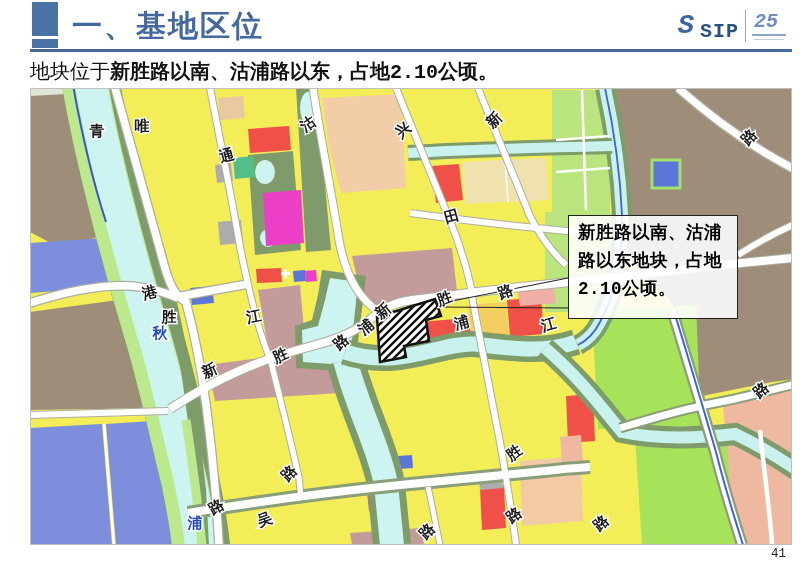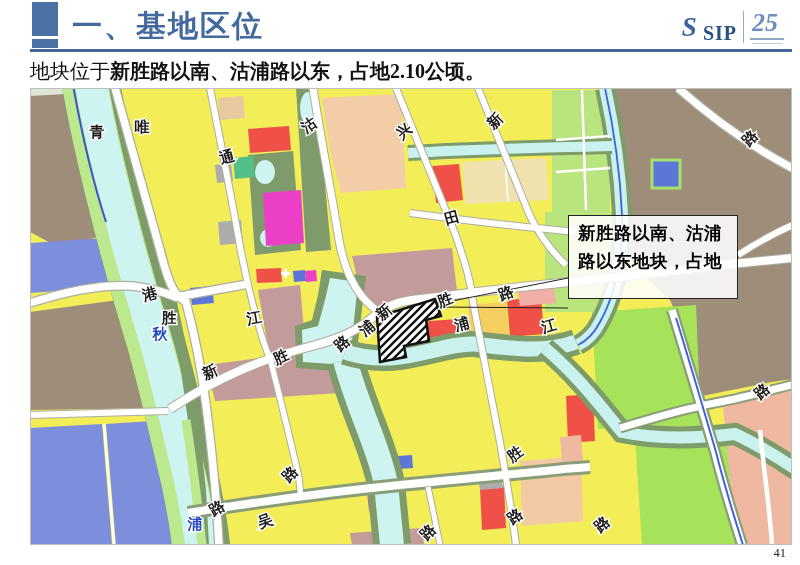--- a/index.html
+++ b/index.html
@@ -1,39 +1,39 @@
 <!DOCTYPE html>
 <html><head>
 <meta charset="utf-8">
 <style>
   html,body{margin:0;padding:0;background:#fff;}
   #slide{position:relative;width:800px;height:565px;background:#fff;overflow:hidden;
-         font-family:Liberation Serif, serif;}
+         font-family:Liberation Mono, monospace;}
   
   .deco-sq{position:absolute;left:32px;top:2px;width:26px;height:34px;background:#4a72a4;}
   .deco-bar{position:absolute;left:32px;top:39px;width:26px;height:9px;background:#4a72a4;}
   .hrule{position:absolute;left:30px;top:49px;width:762px;height:3px;background:#46699c;}
   .title{position:absolute;left:72px;top:6px;font-size:30px;font-weight:bold;color:#44699d;letter-spacing:2px;}
   .logo{position:absolute;right:18px;top:10px;display:flex;align-items:center;gap:6px;}
   .logo-s{font-size:27px;font-weight:bold;font-style:italic;color:#3d63a0;line-height:1;}
   .logo-sip{font-size:20px;font-weight:bold;color:#29517f;letter-spacing:1px;line-height:1;margin-top:12px;}
   .logo-div{width:1px;height:32px;background:#9aa8b8;}
-  .logo-25{position:relative;font-size:26px;font-weight:bold;font-style:italic;color:#6c8fc0;line-height:1;padding:0 4px 8px 2px;}
+  .logo-25{position:relative;font-size:20px;font-weight:bold;font-style:italic;color:#6c8fc0;line-height:1;padding:0 4px 8px 2px;}
   .logo-25:after{content:"";position:absolute;left:0;bottom:4px;width:34px;height:2px;background:#8fa6c5;}
   .logo-25:before{content:"";position:absolute;left:2px;bottom:0;width:30px;height:1.5px;background:#c2ceda;}
   
   .subtitle{position:absolute;left:30px;top:58px;font-size:20px;color:#111;}
   .subtitle b{font-weight:bold;}
   
   #map{position:absolute;left:30px;top:88px;}
   .ml{font-size:15px;font-weight:600;fill:#1a1a1a;stroke:#ffffff;stroke-width:2.6px;
       paint-order:stroke;text-anchor:middle;dominant-baseline:central;}
   .ml.blue{fill:#2148c0;}
   
-  .callout{position:absolute;left:568px;top:215px;width:170px;height:84px;background:rgba(255,255,255,0.88);
+  .callout{position:absolute;left:568px;top:215px;width:170px;height:104px;background:rgba(255,255,255,0.88);
            border:1.5px solid #222;box-sizing:border-box;padding:3px 9px;
            font-size:17.5px;font-weight:bold;color:#000;line-height:28px;letter-spacing:0.5px;}
   .pagenum{position:absolute;right:14px;bottom:4px;font-size:12.5px;color:#222;}
 </style>
 </head>
 <body>
 
 <div id="slide">
 
   <div class="deco-sq"></div>
@@ -239,16 +239,17 @@
       <text class="ml" x="762" y="391" transform="rotate(-40 762 391)">路</text>
       <text class="ml" x="602" y="524" transform="rotate(-40 602 524)">路</text>
     </g>
 
     <rect x="30.5" y="88.5" width="761" height="456" fill="none" stroke="#bfbfbf" stroke-width="1"></rect>
   </svg>
 
   <div class="callout">
     <div>新胜路以南、沽浦</div>
     <div>路以东地块，占地</div>
+    <div>2.10公顷。</div>
   </div>
 
   <div class="pagenum">41</div>
 </div>
 
 </body></html>

